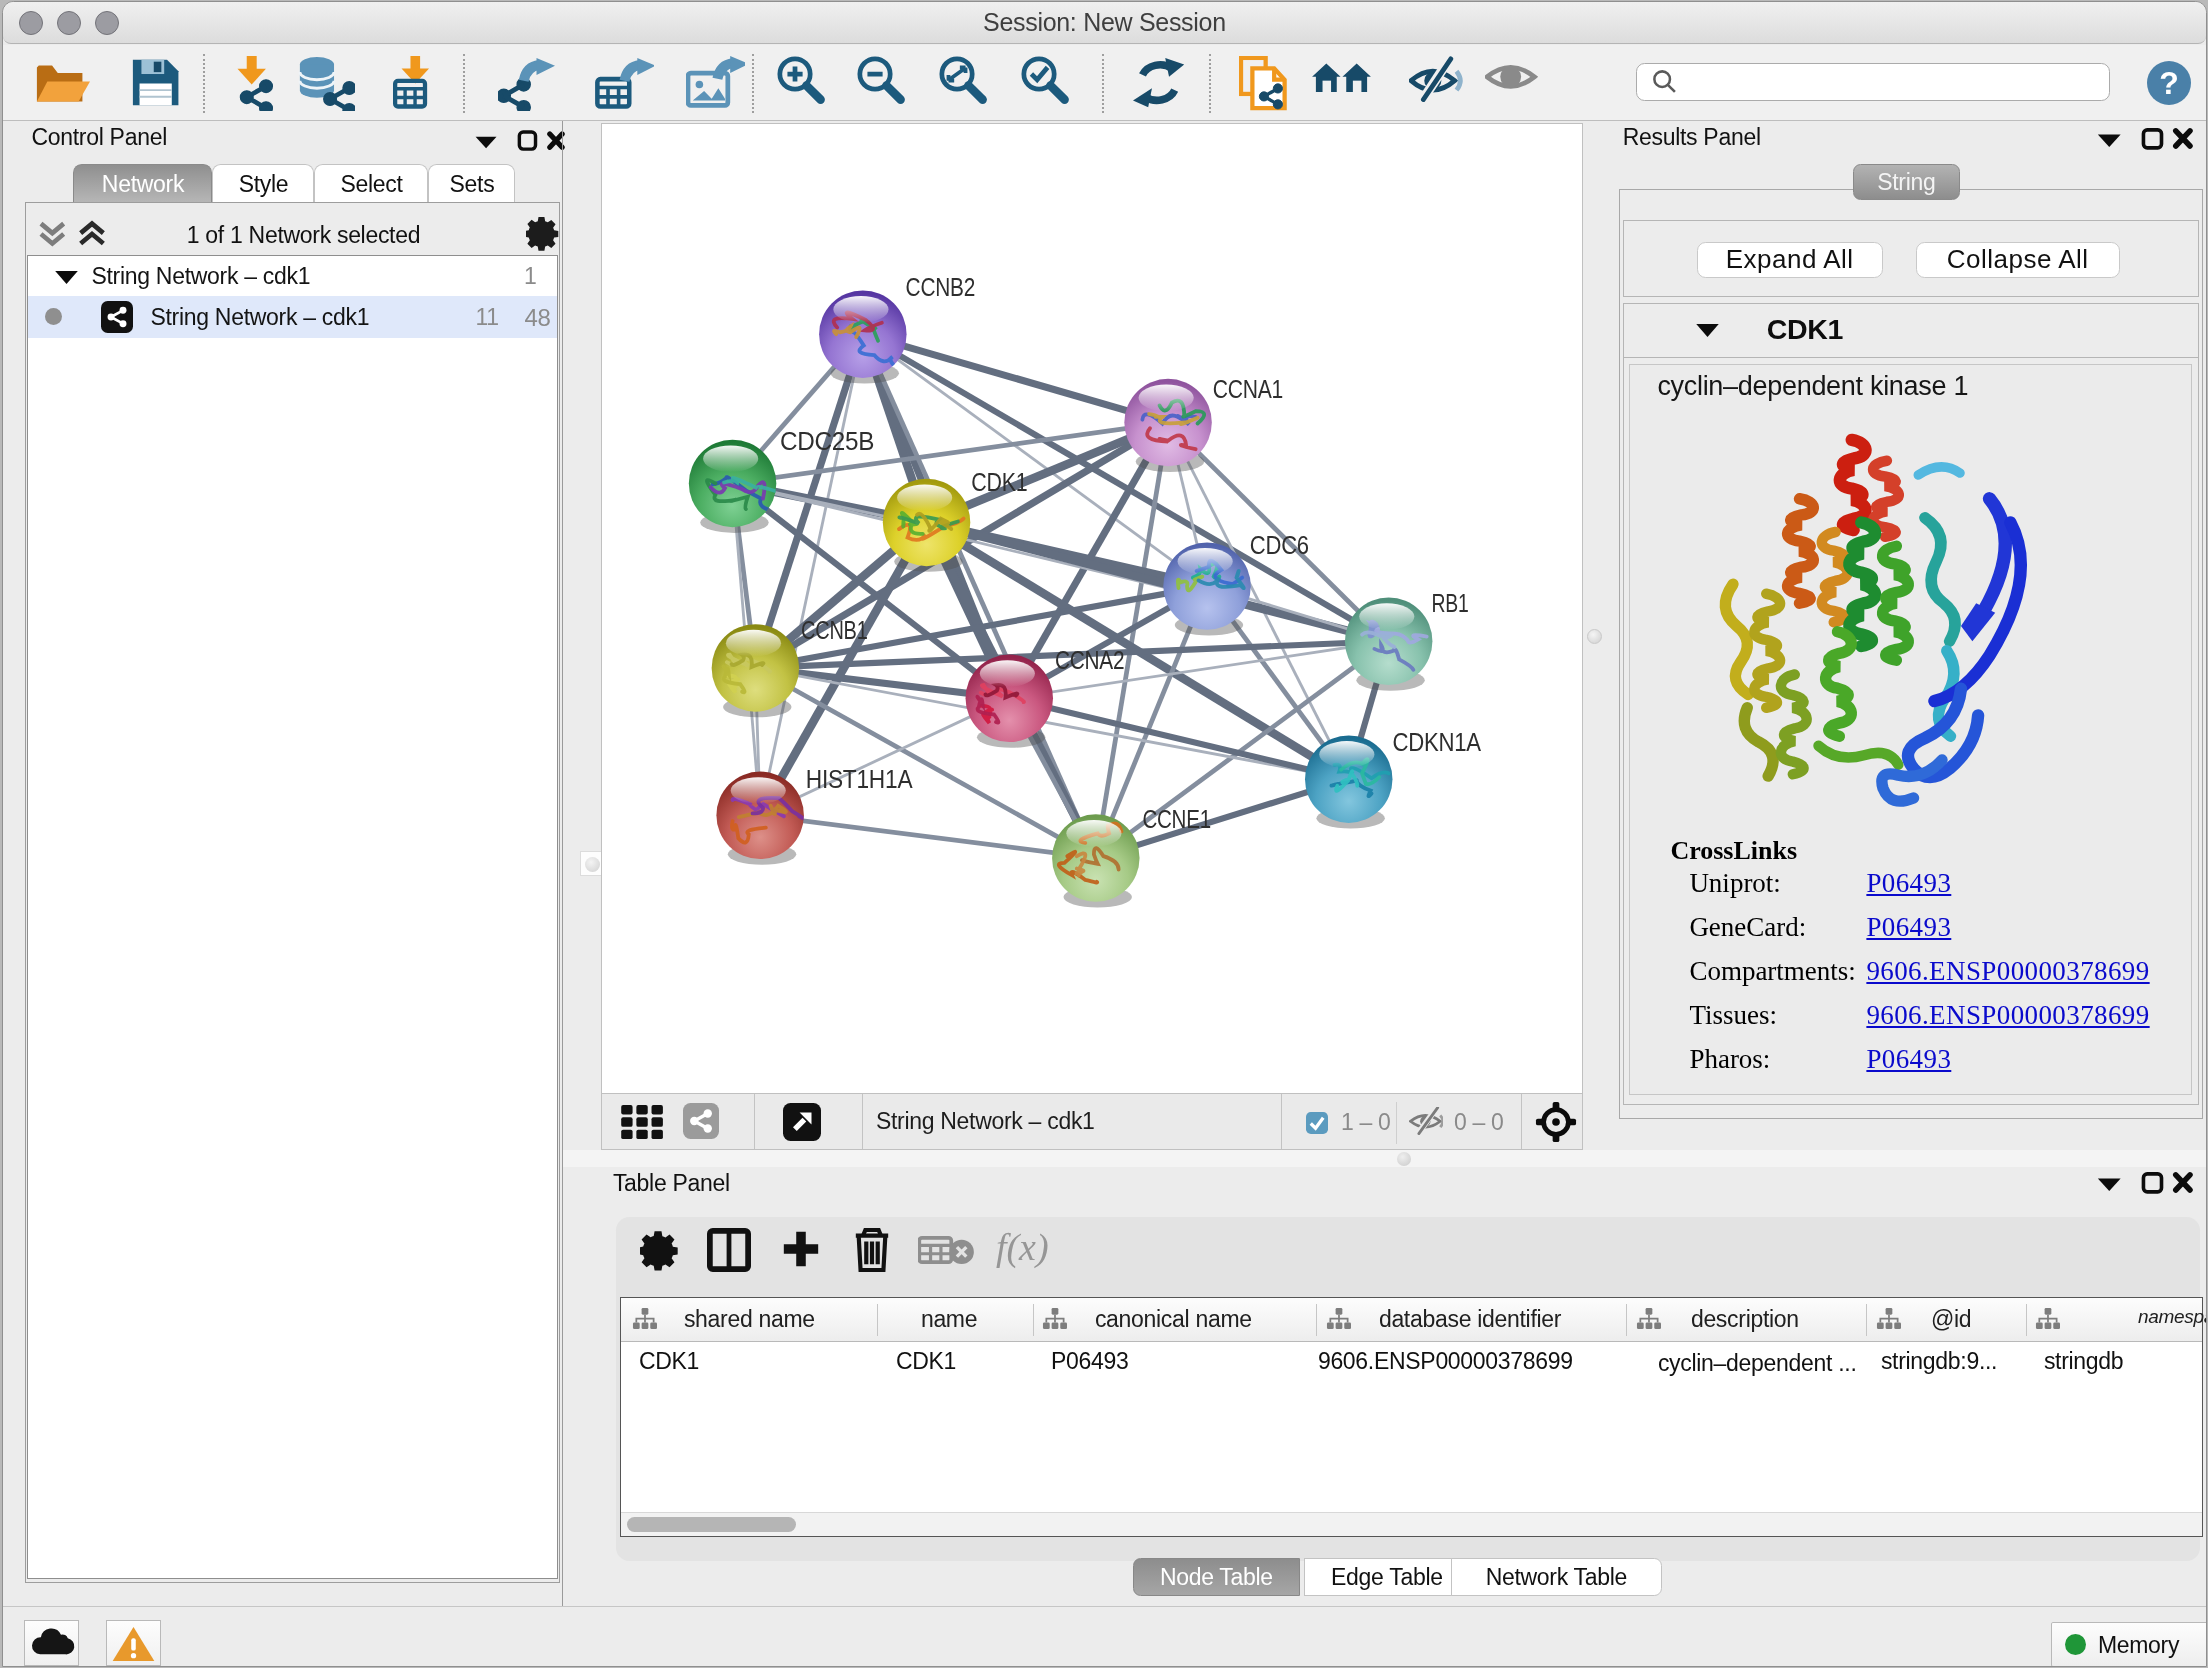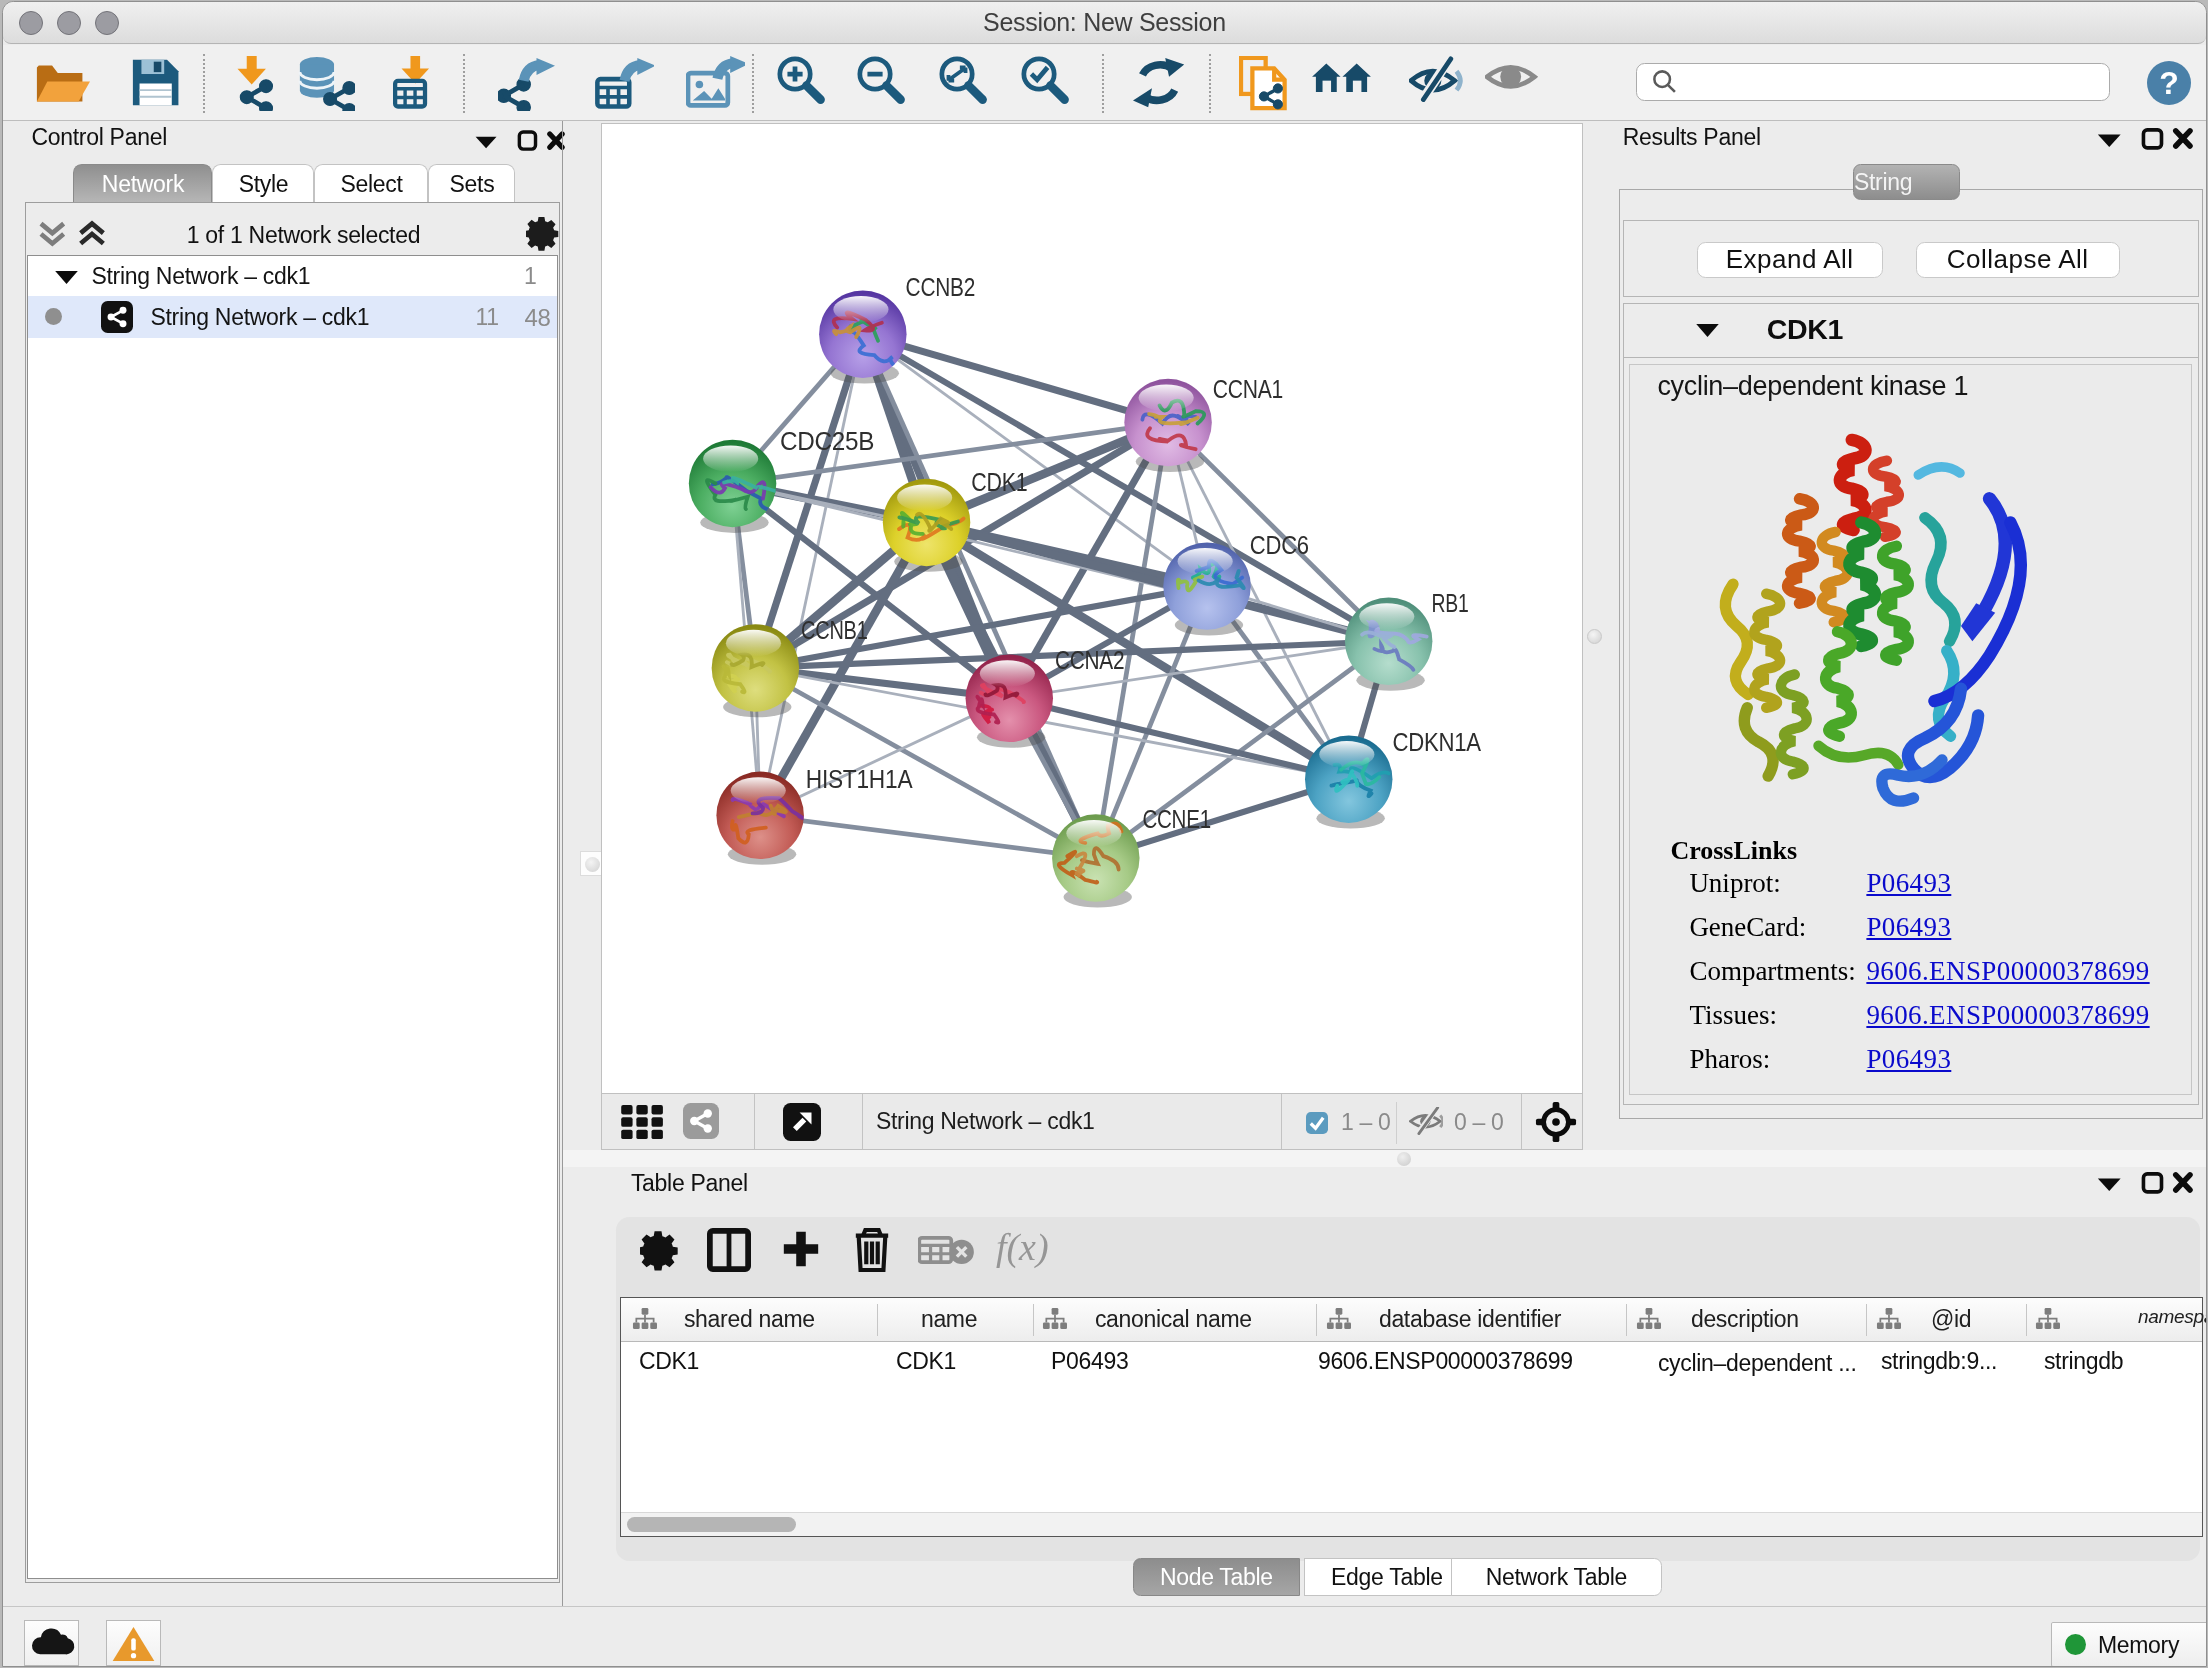--- a/index.html
+++ b/index.html
@@ -580,21 +580,21 @@
   <div class="abs" style="left:1584px; top:627px; width:15px; height:15px; border-radius:50%; background:radial-gradient(circle at 40% 35%, #f5f5f5, #cfcfcf); border:1px solid #c9c9c9;"></div>
 
   <div class="abs" style="left:1616px; top:119px; width:585px; height:1046px;">
     <div class="ptitle abs" style="left:3.8px; top:2.9px;">Results Panel</div>
     <svg class="abs" style="left:471px; top:5.7px;" width="105" height="28.5" viewBox="0 0 110 30">
       <path d="M8 8 L32 8 L20 21 Z" fill="#0c0c0c"></path>
       <rect x="56" y="3" width="19" height="19" rx="4" fill="none" stroke="#0c0c0c" stroke-width="3.8"></rect>
       <path d="M90 4 L105 20 M105 4 L90 20" stroke="#0c0c0c" stroke-width="5.8" stroke-linecap="round"></path>
     </svg>
     <div class="abs" style="left:0; top:68px; width:584px; height:930px; border:1px solid #a8a8a8;"></div>
-    <div class="abs" style="left:234px; top:43px; width:107px; height:36px; background:linear-gradient(#b3b3b3,#8d8d8d); border:1px solid #8a8a8a; border-radius:7.6px; color:#f4f4f4; font-size:23px; text-align:left; line-height:35px;">String</div>
+    <div class="abs" style="left:234px; top:43px; width:107px; height:36px; background:linear-gradient(#b3b3b3,#8d8d8d); border:1px solid #8a8a8a; border-radius:7.6px; color:#f4f4f4; font-size:23px; text-align:center; line-height:35px;">String</div>
     <div class="abs" style="left:3.8px; top:99px; width:576px; height:77px; border:1px solid #b5b5b5;">
       <div class="btn" style="left:73px; top:21px; width:186px; height:36px; line-height:33px;">Expand All</div>
       <div class="btn" style="left:292px; top:21px; width:204px; height:36px; line-height:33px;">Collapse All</div>
     </div>
     <div class="abs" style="left:3.8px; top:182px; width:576px; height:802px; border:1px solid #b5b5b5;">
       <div class="abs" style="left:0; top:0; width:574px; height:54px; border-bottom:1px solid #b5b5b5;">
         <svg class="abs" style="left:71px; top:19px;" width="25" height="15" viewBox="0 0 26 16">
             <path d="M1 1 L25 1 L13 15 Z" fill="#0c0c0c"></path>
           </svg>
         <div class="abs" style="left:143px; top:8.6px; font-size:28.5px; font-weight:bold; color:#0d0d0d;">CDK1</div>
@@ -636,21 +636,21 @@
         </div>
       </div>
     </div>
   </div>
 
   <div class="abs" style="left:560px; top:1148px; width:1648px; height:17px; background:#f4f4f4;">
     <div class="abs" style="left:834px; top:1.9px; width:14.3px; height:14.3px; border-radius:50%; background:radial-gradient(circle at 40% 35%, #efefef, #c9c9c9);"></div>
   </div>
 
   <div class="abs" style="left:560px; top:1165px; width:1648px; height:438px;">
-    <div class="ptitle abs" style="left:68px; top:2.9px;">Table Panel</div>
+    <div class="ptitle abs" style="left:50px; top:2.9px;">Table Panel</div>
     <svg class="abs" style="left:1527px; top:3.8px;" width="105" height="28.5" viewBox="0 0 110 30">
       <path d="M8 8 L32 8 L20 21 Z" fill="#0c0c0c"></path>
       <rect x="56" y="3" width="19" height="19" rx="4" fill="none" stroke="#0c0c0c" stroke-width="3.8"></rect>
       <path d="M90 4 L105 20 M105 4 L90 20" stroke="#0c0c0c" stroke-width="5.8" stroke-linecap="round"></path>
     </svg>
     <div class="abs" style="left:53px; top:50px; width:1584px; height:344px; background:#e3e3e3; border-radius:13.3px;">
       <svg class="abs" style="left:24px; top:13.3px;" width="42" height="42" viewBox="0 0 34 34">
           <path fill="#111" d="M17 11.8A5.2 5.2 0 1 0 17 22.2 5.2 5.2 0 0 0 17 11.8zm13.5 8v-5.6l-3.9-.7a10 10 0 0 0-1-2.5l2.3-3.3-4-4-3.3 2.3a10 10 0 0 0-2.5-1L17.4 1h-5.6l-.7 3.9a10 10 0 0 0-2.5 1L5.3 3.6l-4 4 2.3 3.3a10 10 0 0 0-1 2.5l-3.9.7v5.6l3.9.7a10 10 0 0 0 1 2.5l-2.3 3.3 4 4 3.3-2.3a10 10 0 0 0 2.5 1l.7 3.9h5.6l.7-3.9a10 10 0 0 0 2.5-1l3.3 2.3 4-4-2.3-3.3a10 10 0 0 0 1-2.5z"></path>
         </svg>
 <svg class="abs" style="left:91px; top:11.4px;" width="44" height="44" viewBox="0 0 46 46">

